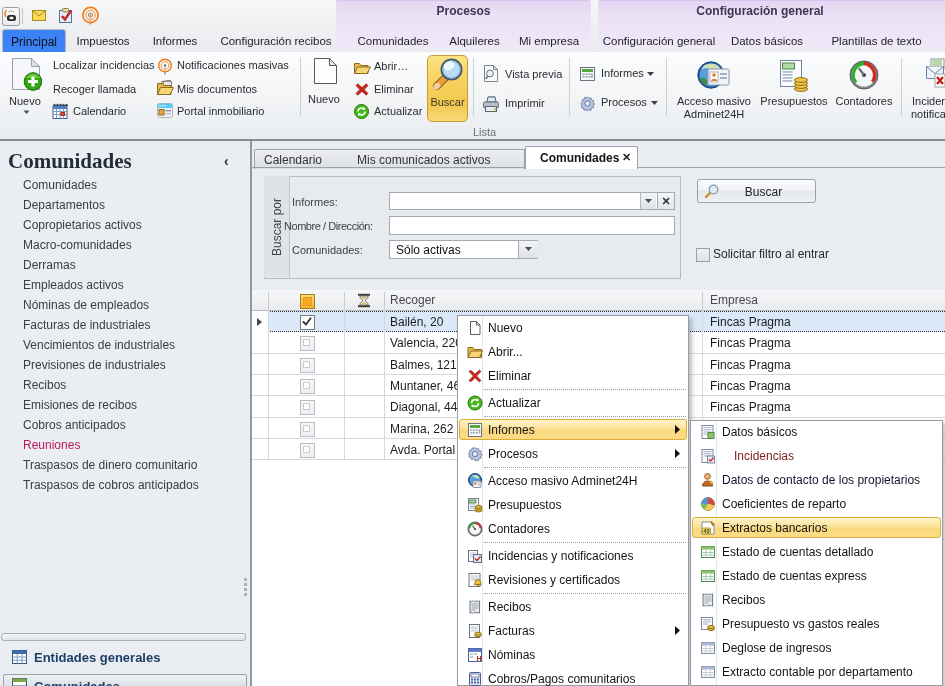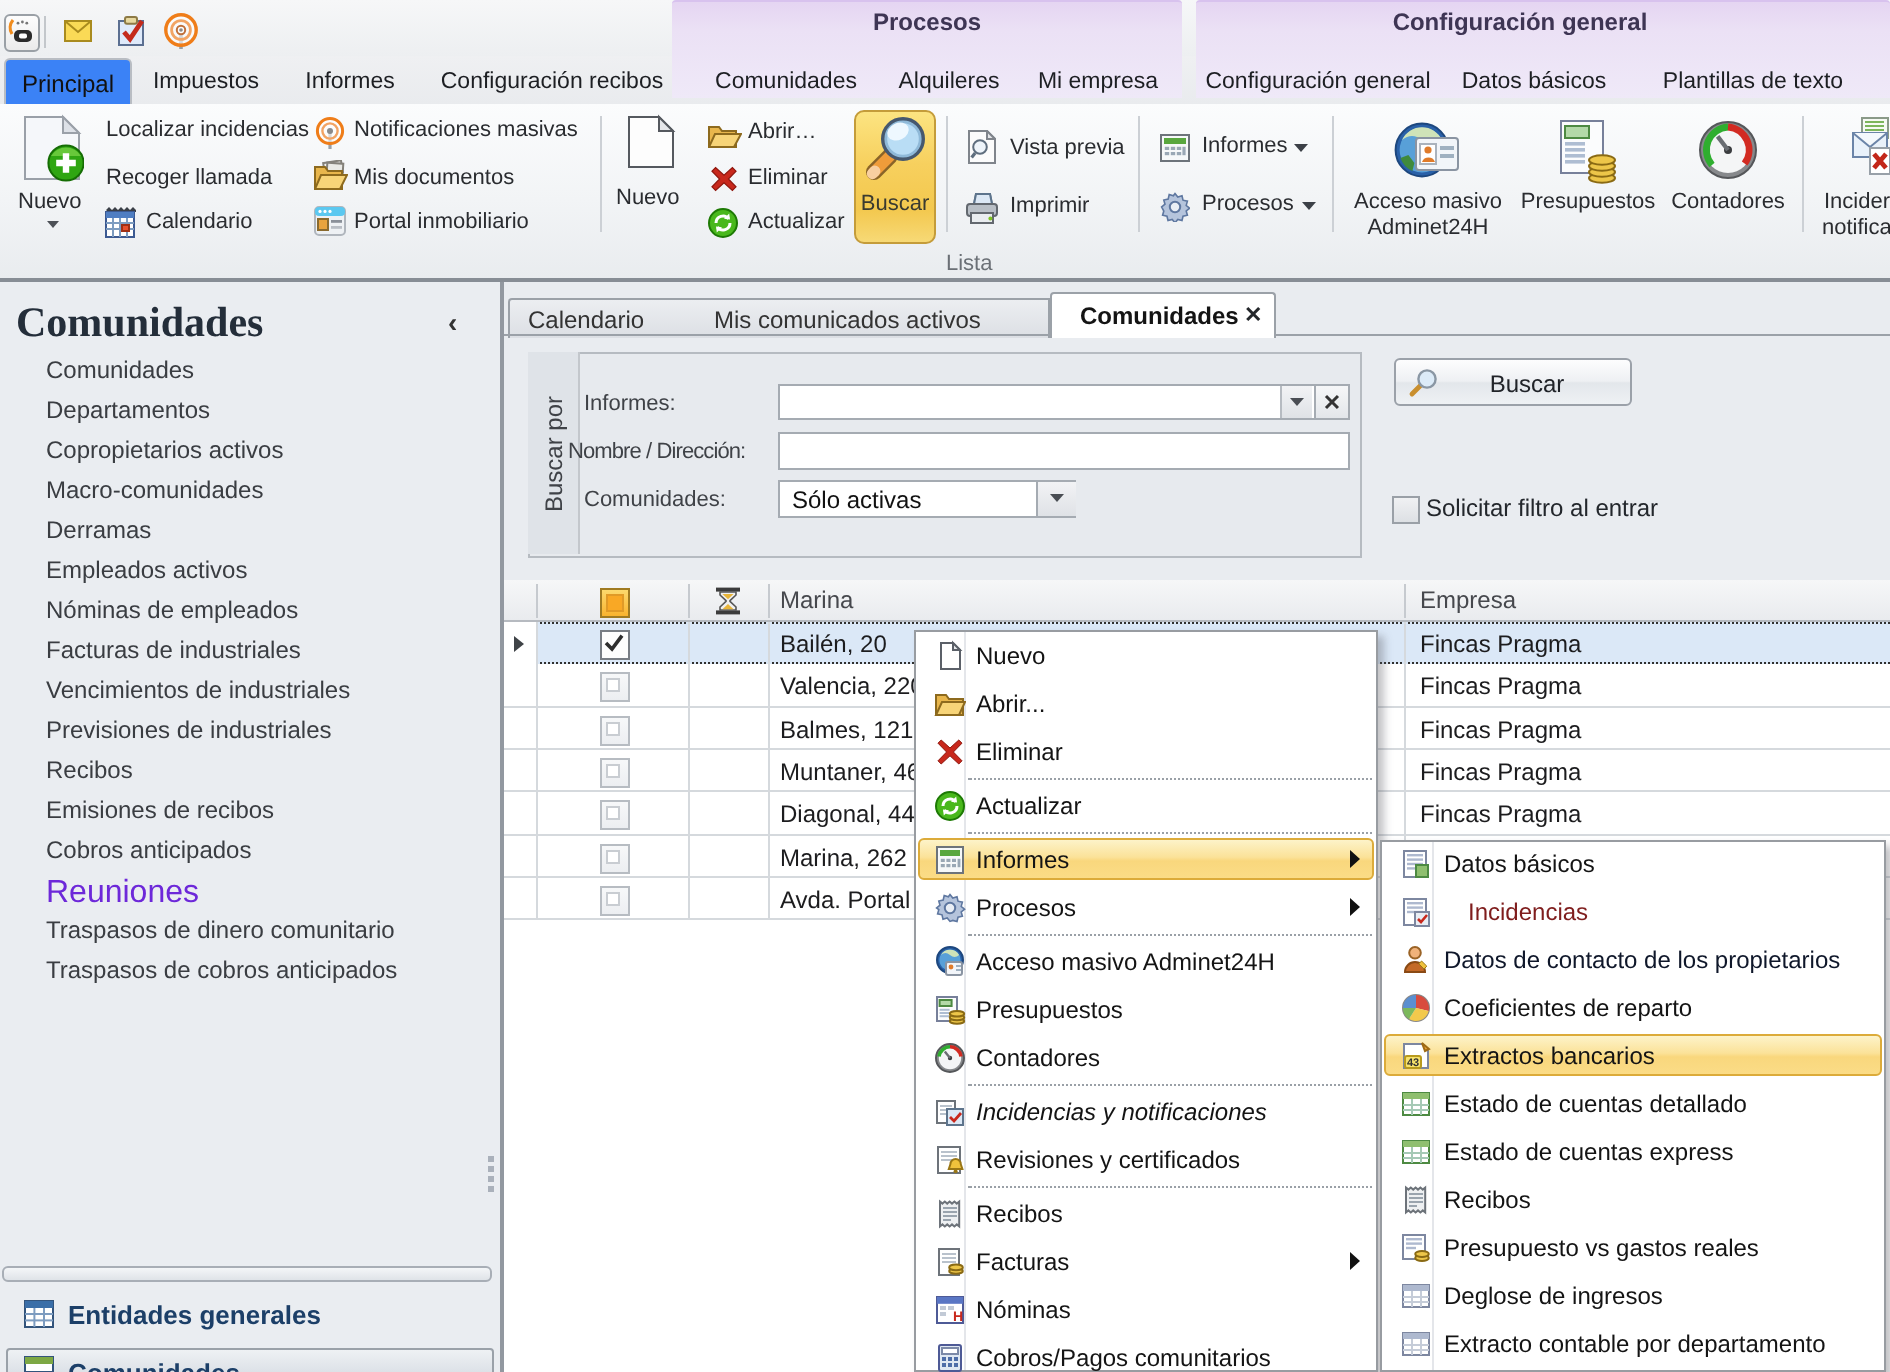--- a/index.html
+++ b/index.html
@@ -274,21 +274,21 @@
 <div class="abs" style="left:23px;top:238px;font-size:12px;color:#3a3d42;">Macro-comunidades</div>
 <div class="abs" style="left:23px;top:258px;font-size:12px;color:#3a3d42;">Derramas</div>
 <div class="abs" style="left:23px;top:278px;font-size:12px;color:#3a3d42;">Empleados activos</div>
 <div class="abs" style="left:23px;top:298px;font-size:12px;color:#3a3d42;">Nóminas de empleados</div>
 <div class="abs" style="left:23px;top:318px;font-size:12px;color:#3a3d42;">Facturas de industriales</div>
 <div class="abs" style="left:23px;top:338px;font-size:12px;color:#3a3d42;">Vencimientos de industriales</div>
 <div class="abs" style="left:23px;top:358px;font-size:12px;color:#3a3d42;">Previsiones de industriales</div>
 <div class="abs" style="left:23px;top:378px;font-size:12px;color:#3a3d42;">Recibos</div>
 <div class="abs" style="left:23px;top:398px;font-size:12px;color:#3a3d42;">Emisiones de recibos</div>
 <div class="abs" style="left:23px;top:418px;font-size:12px;color:#3a3d42;">Cobros anticipados</div>
-<div class="abs" style="left:23px;top:438px;font-size:16px;color:#6d28d9;">Reuniones</div>
+<div class="abs" style="left:23px;top:438px;font-size:12px;color:#be185d;">Reuniones</div>
 <div class="abs" style="left:23px;top:458px;font-size:12px;color:#3a3d42;">Traspasos de dinero comunitario</div>
 <div class="abs" style="left:23px;top:478px;font-size:12px;color:#3a3d42;">Traspasos de cobros anticipados</div>
 
 <div class="abs" style="left:244px;top:578px;width:3px;height:18px;">
  <div style="width:3px;height:3px;background:#aab1bb;margin-bottom:2px;"></div>
  <div style="width:3px;height:3px;background:#aab1bb;margin-bottom:2px;"></div>
  <div style="width:3px;height:3px;background:#aab1bb;margin-bottom:2px;"></div>
  <div style="width:3px;height:3px;background:#aab1bb;"></div>
 </div>
 
@@ -372,21 +372,21 @@
 <div class="vline" style="left:702px;top:292px;height:17px;background:#c6cacf;"></div>
 <div class="abs" style="left:300px;top:294px;width:13px;height:13px;border:1px solid #a07b22;background:linear-gradient(#fcd96d,#f9b32f);"></div>
 <div class="abs" style="left:303px;top:297px;width:7px;height:7px;background:#f9a825;border:1px solid #e09a27;"></div>
 <svg class="abs" style="left:357px;top:293px;" width="14" height="15" viewBox="0 0 14 15">
 <rect x="1" y="0.8" width="12" height="2" fill="#3c3c3c"></rect>
     <rect x="1" y="12.2" width="12" height="2" fill="#3c3c3c"></rect>
 <path d="M3 3 h8 v1.5 l-3 2.8 v0.4 l3 2.8 v1.5 h-8 v-1.5 l3-2.8 v-0.4 l-3-2.8 z" fill="#f0f0f0" stroke="#555" stroke-width="0.8"></path>
 <path d="M4.2 4 h5.6 l-2.8 2.6 z" fill="#e8b53a"></path>
     <path d="M7 9 l2.8 2.6 h-5.6 z" fill="#e8b53a"></path>
   </svg>
-<div class="abs" style="left:390px;top:293px;color:#46484d;">Marina</div>
+<div class="abs" style="left:390px;top:293px;color:#46484d;">Recoger</div>
 <div class="abs" style="left:710px;top:293px;color:#46484d;">Empresa</div>
 <div class="abs" style="left:268px;top:311px;width:677px;height:21px;background:#dbe8f7;border-top:1px dotted #30302f;border-bottom:1px dotted #30302f;border-left:1px dotted #30302f;box-sizing:border-box;"></div>
 <svg class="abs" style="left:257px;top:318px;" width="5" height="8">
     <path d="M0 0 L5 4 L0 8 z" fill="#3f4347"></path>
   </svg>
 <div class="abs" style="left:300px;top:315px;width:13px;height:13px;border:1px solid #787d84;background:#fdfdfd;"></div>
 <svg class="abs" style="left:302px;top:317px;" width="10" height="9">
     <path d="M1 4.5 L4 7.5 L9 0.8" fill="none" stroke="#2e2e2e" stroke-width="1.8"></path>
   </svg>
 <div class="abs" style="left:390px;top:315px;color:#1c1c1e;">Bailén, 20</div>
@@ -533,21 +533,21 @@
       <rect x="1.5" y="2.5" width="9" height="11" fill="#fff" stroke="#6d737a"></rect>
       <g fill="#b9c2cc">
         <rect x="3" y="4.5" width="6" height="1"></rect>
         <rect x="3" y="6.5" width="6" height="1"></rect>
         <rect x="3" y="8.5" width="4" height="1"></rect>
       </g>
       <rect x="6.5" y="6.5" width="8" height="8" fill="#dce8f5" stroke="#5d748c"></rect>
       <path d="M8 10.5 l2 2 l3.5-4" fill="none" stroke="#c8281c" stroke-width="1.4"></path>
     </svg>
   </div>
-<div class="abs" style="left:488px;top:549px;color:#141414;font-style:italic;">Incidencias y notificaciones</div>
+<div class="abs" style="left:488px;top:549px;color:#141414;">Incidencias y notificaciones</div>
 <div class="abs" style="left:467px;top:571.5px;width:16px;height:16px;">
     <svg width="16" height="16" viewBox="0 0 16 16">
       <rect x="2" y="1.5" width="11" height="13" fill="#fff" stroke="#6d737a"></rect>
       <g fill="#b9c2cc">
         <rect x="3.5" y="3.5" width="8" height="1"></rect>
         <rect x="3.5" y="5.5" width="8" height="1"></rect>
         <rect x="3.5" y="7.5" width="6" height="1"></rect>
       </g>
       <path d="M10.8 7.5 a2.6 2.6 0 0 1 2.6 2.6 l0.8 2.4 h-6.8 l0.8-2.4 a2.6 2.6 0 0 1 2.6-2.6z" fill="#f0c23c" stroke="#9a7716"></path>
       <circle cx="10.8" cy="13.6" r="1" fill="#9a7716"></circle>

